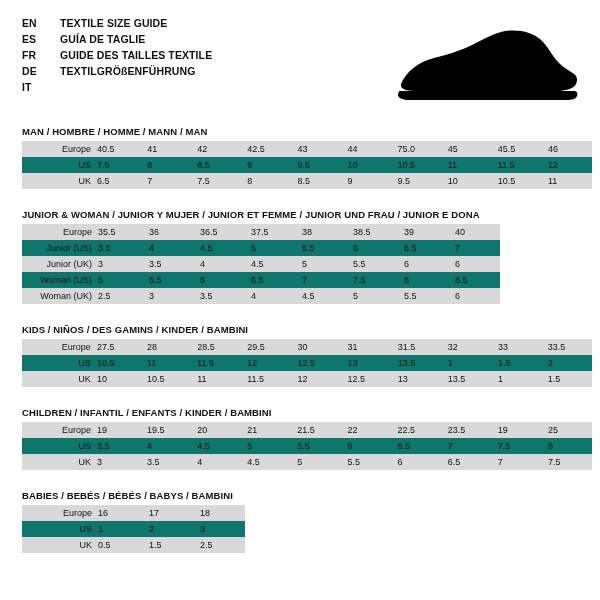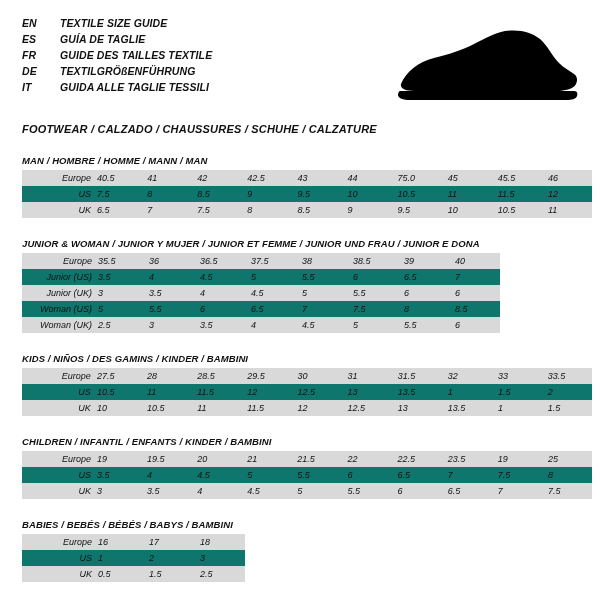--- a/index.html
+++ b/index.html
@@ -13,21 +13,20 @@
     font-family: "Liberation Sans", sans-serif;
     color: #111111;
     overflow: hidden;
   }
   .page {
     position: relative;
     width: 600px;
     height: 600px;
     box-sizing: border-box;
     padding: 16px 8px 0 22px;
-    font-style: italic;
   }
 
   
   .header {
     display: flex;
     align-items: flex-start;
     justify-content: space-between;
   }
   .lang-block {
     display: flex;
@@ -119,37 +118,35 @@
       <div class="lang-row">
         <span class="lang-code">FR</span>
         <span class="lang-text">GUIDE DES TAILLES TEXTILE</span>
       </div>
       <div class="lang-row">
         <span class="lang-code">DE</span>
         <span class="lang-text">TEXTILGRÖßENFÜHRUNG</span>
       </div>
       <div class="lang-row">
         <span class="lang-code">IT</span>
-        <span class="lang-text">GUIDA ALLE TAGLIE TESSILI</span>
       </div>
     </div>
 
     <div class="shoe-wrap">
       <svg viewBox="0 0 190 78" width="190" height="78" xmlns="http://www.w3.org/2000/svg">
         <path fill="#000000" d="M13 56 C18 44 30 34 46 30 C62 26 74 22 86 16 C96 11 106 5 117 3
                                  C131 1 144 4 152 11 C160 18 164 28 171 35 C176 40 182 43 186 46
                                  C189 48 190 52 188 56 C186 60 180 62 172 63 L26 63
                                  C18 63 12 61 13 56 Z"></path>
         <path fill="#000000" d="M12 63 L186 63 C189 63 190 65 189 68 C188 71 184 72 178 72 L22 72
                                  C15 72 10 70 10 67 C10 65 11 63 12 63 Z"></path>
       </svg>
     </div>
   </div>
 
-  <div class="section-title">FOOTWEAR / CALZADO / CHAUSSURES / SCHUHE / CALZATURE</div>
 
   <div id="groups-container">
       <div class="group">
         <div class="group-title">MAN / HOMBRE / HOMME / MANN / MAN</div>
         <table class="size">
           <colgroup>
             <col class="c-label">
             <col class="c-val">
             <col class="c-val">
             <col class="c-val">

